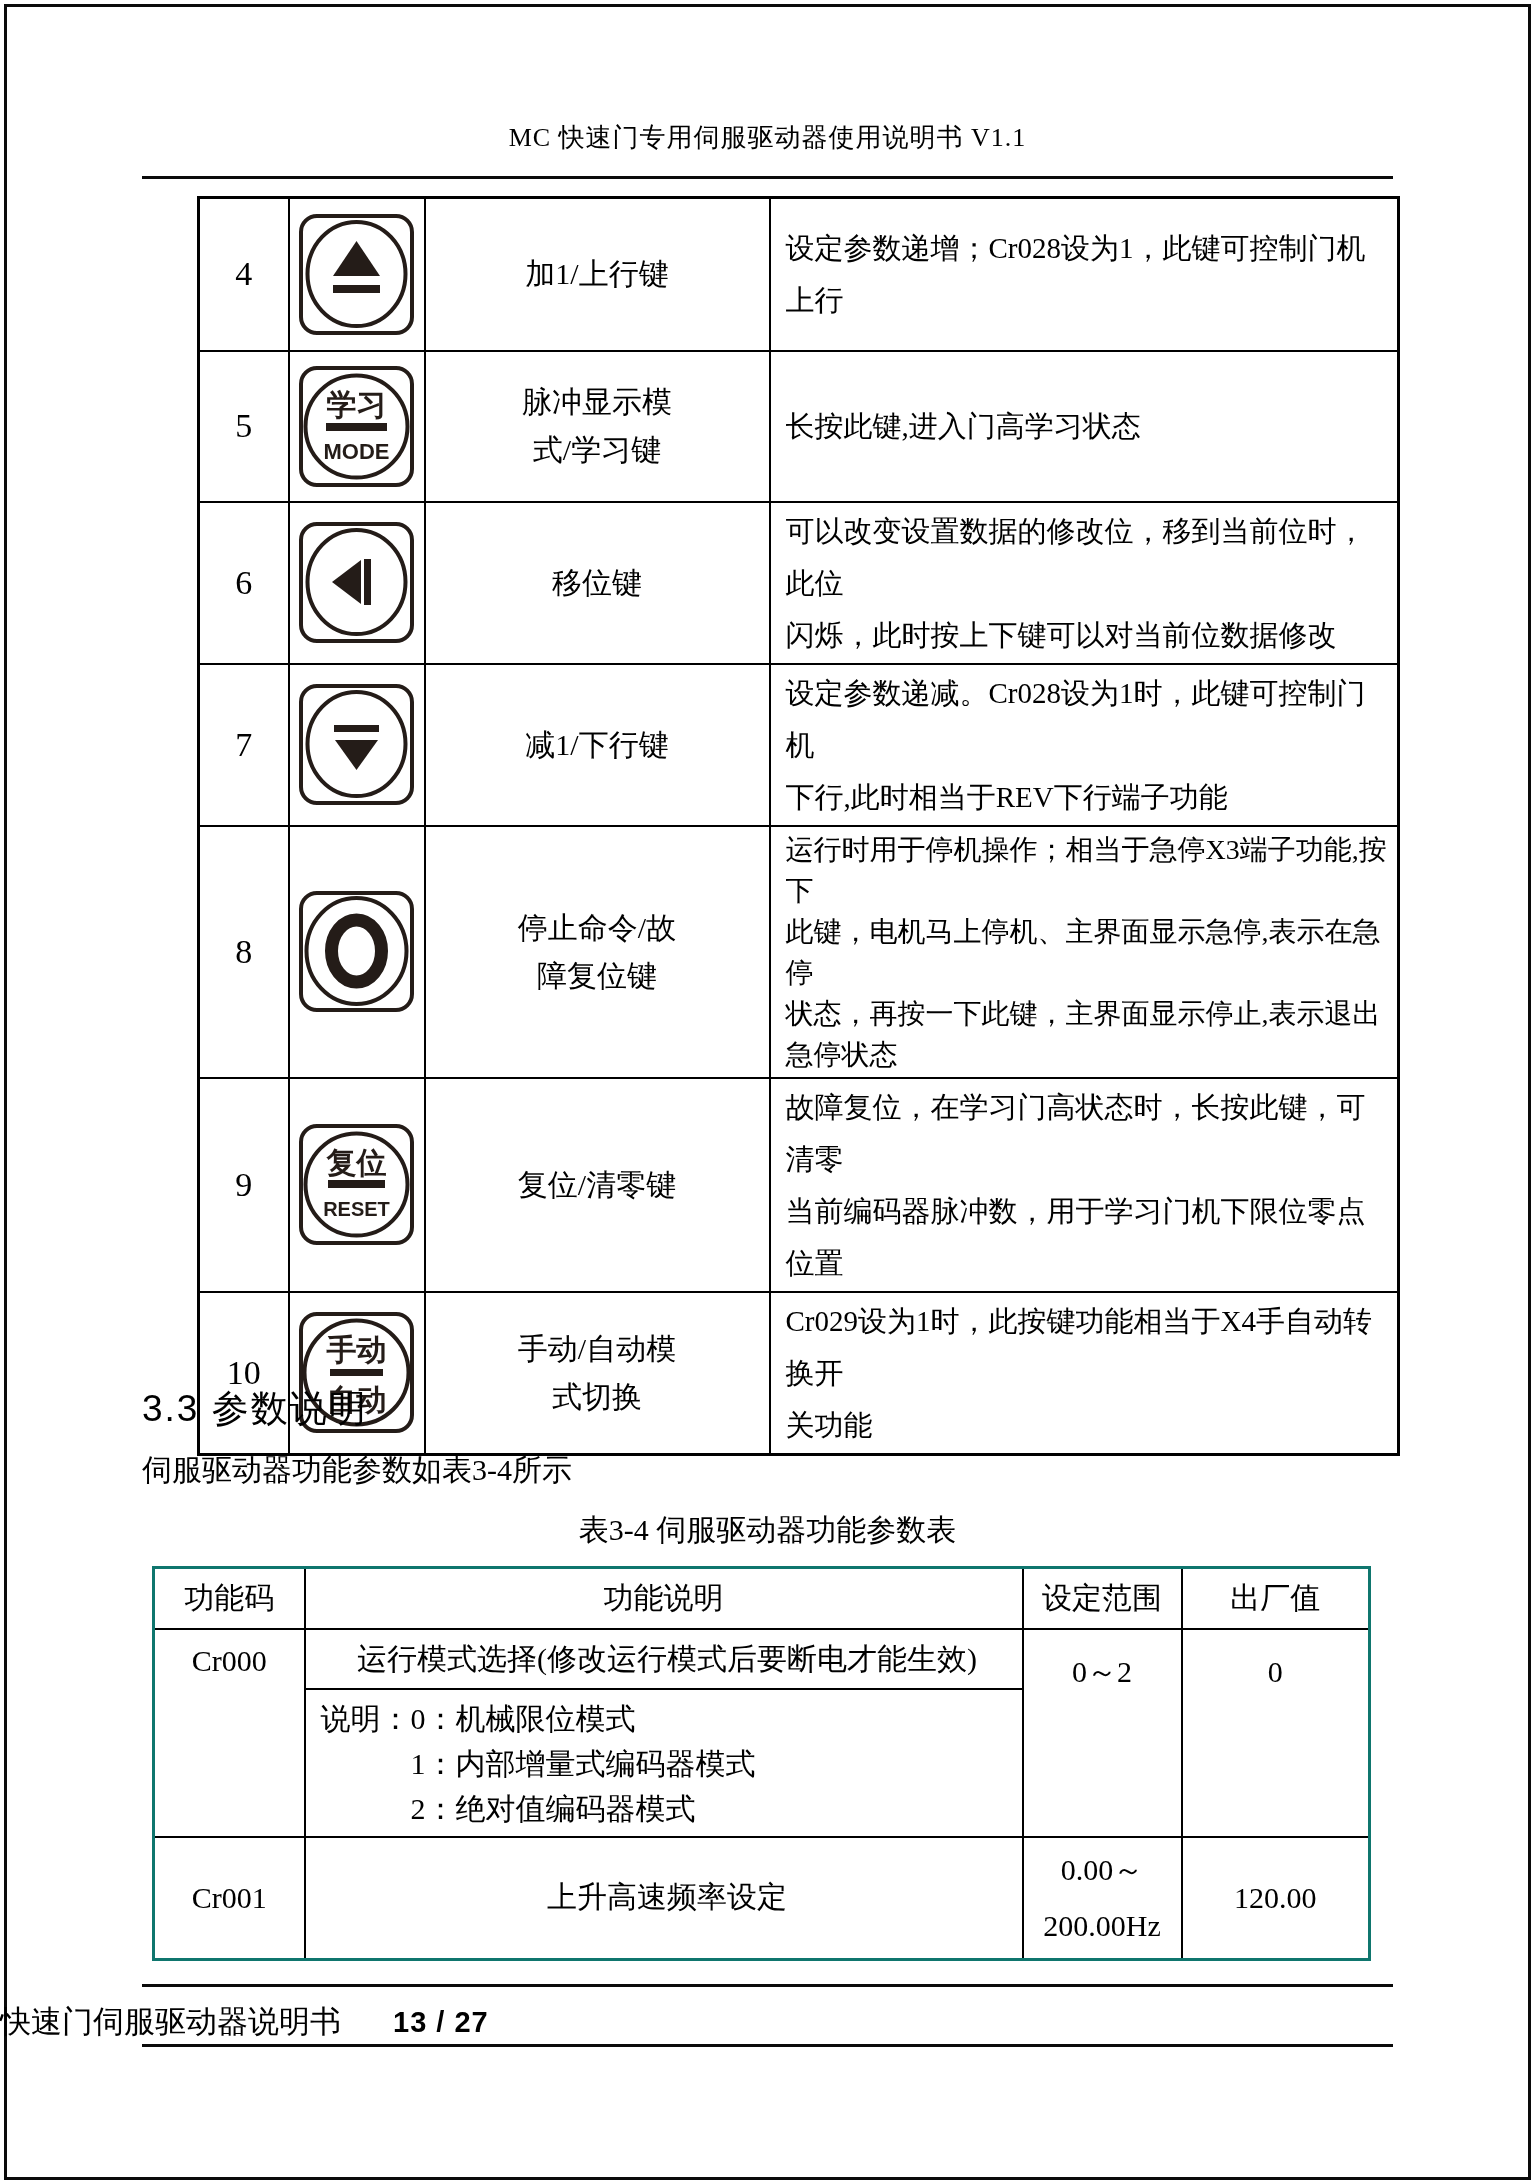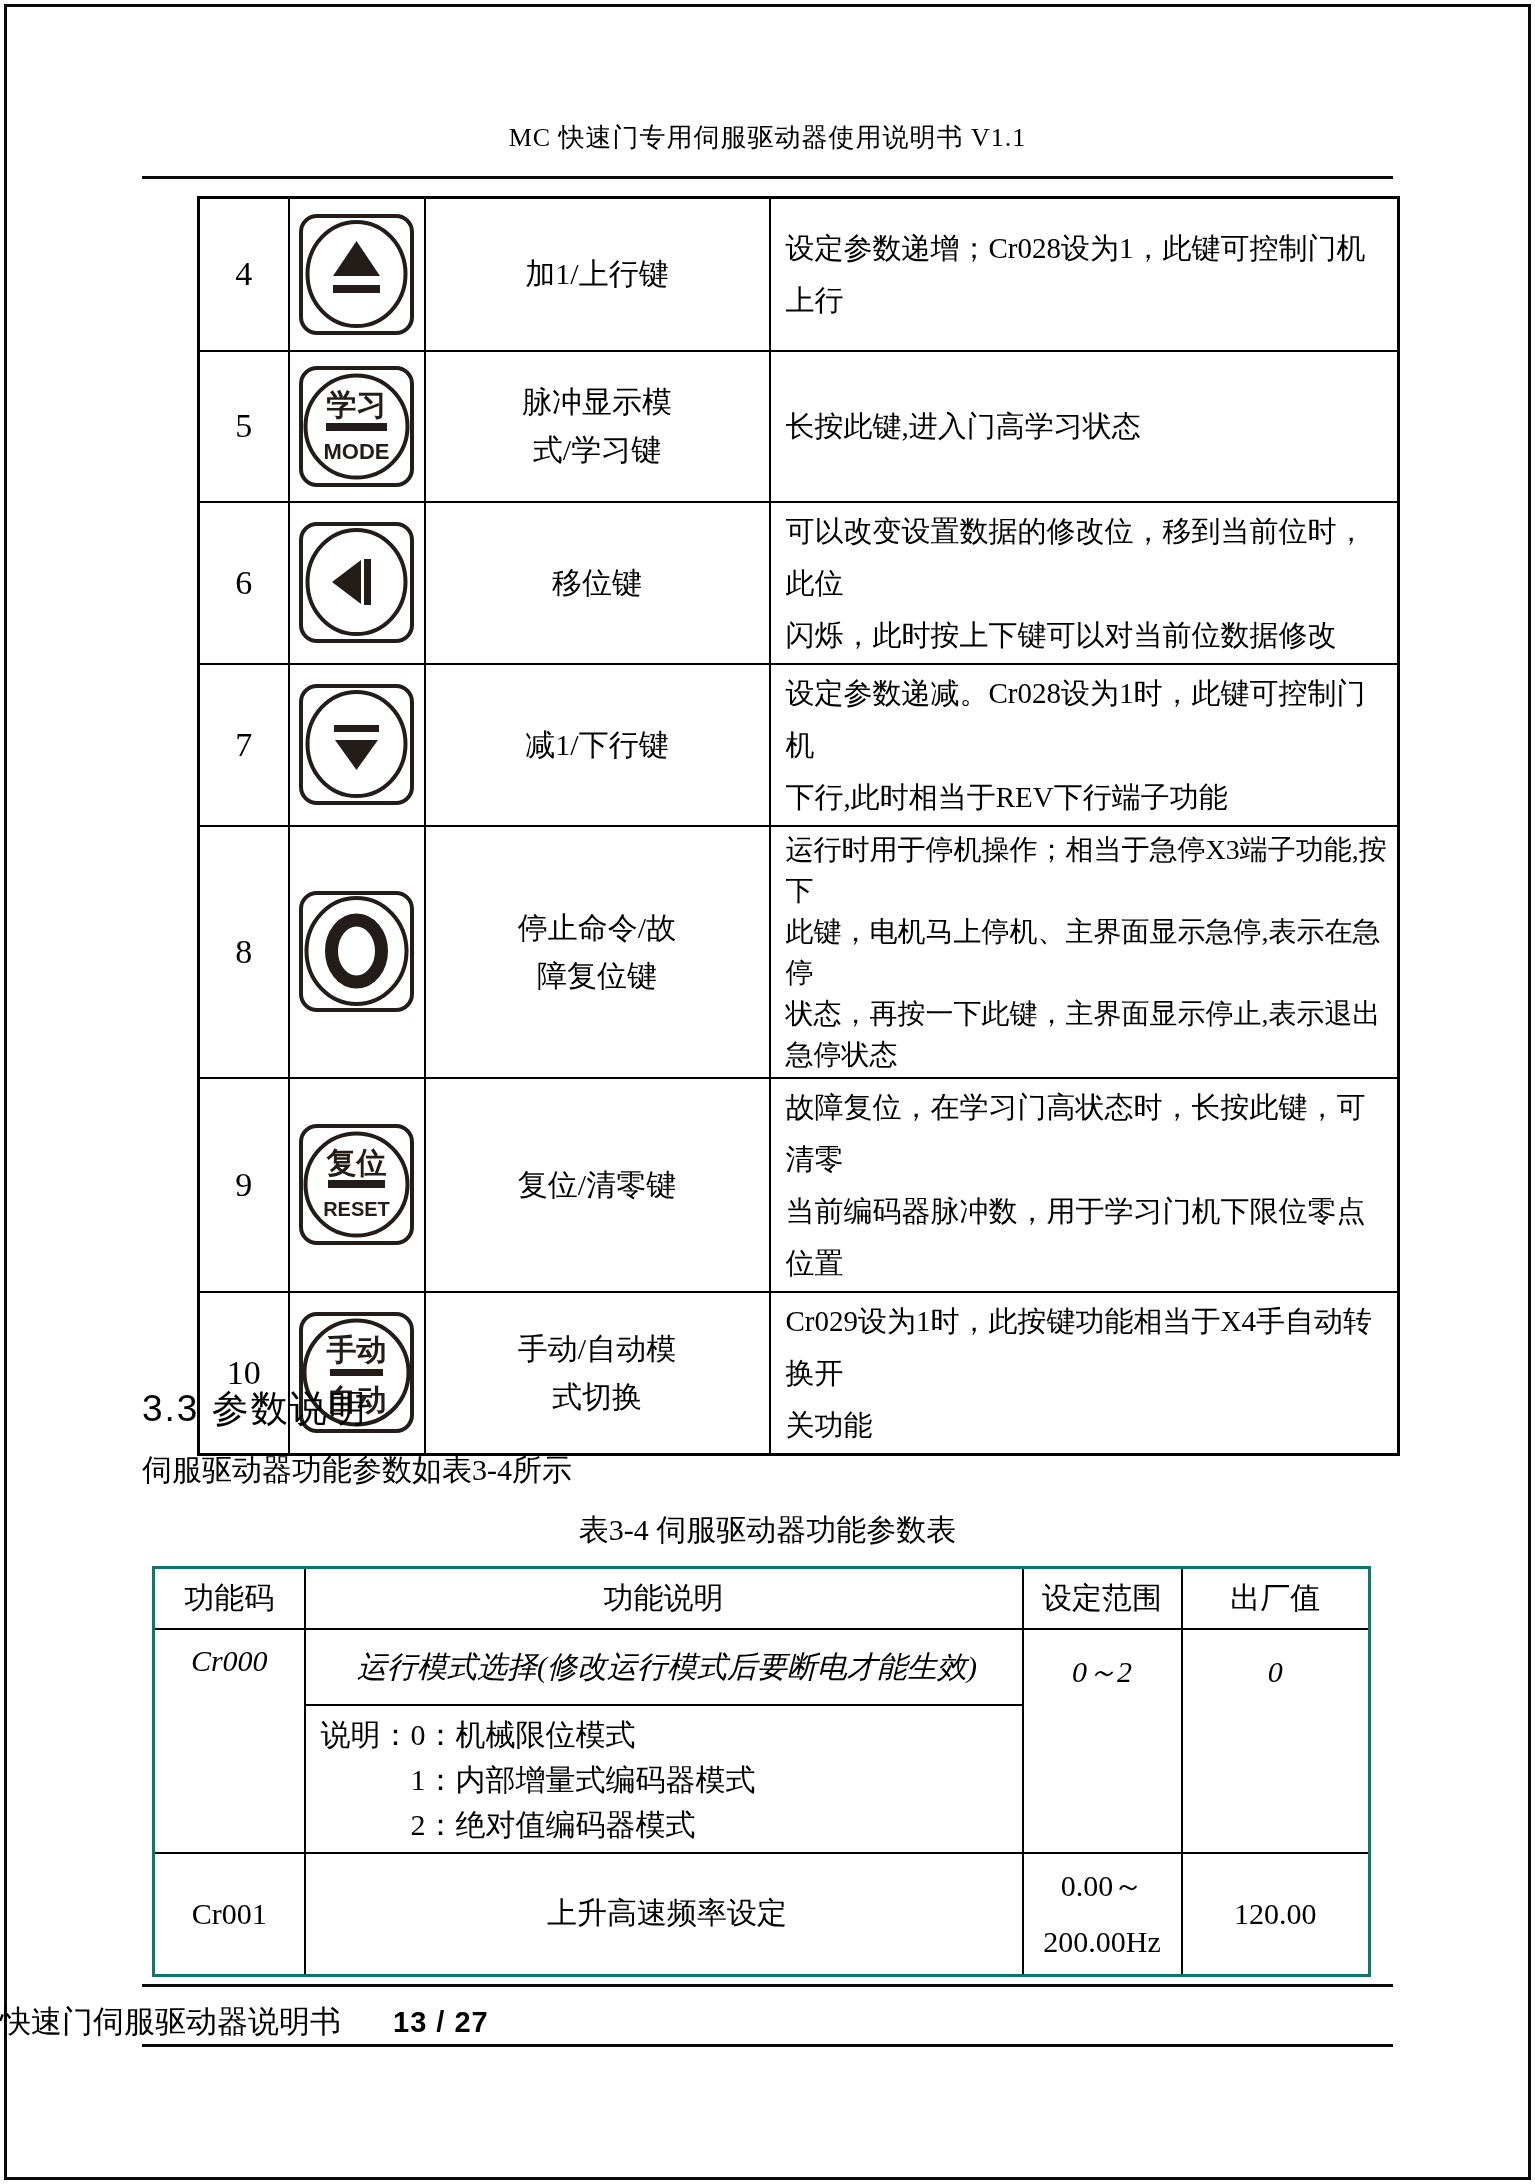--- a/index.html
+++ b/index.html
@@ -38,21 +38,21 @@
     font-family:"Liberation Sans","DejaVu Sans",sans-serif;letter-spacing:2px;}
   .intro-line{position:absolute;left:142px;top:1450px;font-size:30px;}
   .tbl-caption{position:absolute;left:0;top:1510px;width:100%;text-align:center;font-size:30px;}
 
   table.params{position:absolute;left:152px;top:1566px;width:1216px;border:3px solid #0f766e;}
   table.params td{border:2px solid #000;font-size:30px;overflow:hidden;}
   table.params .hdr td{text-align:center;height:57px;}
   td.code{text-align:center;}
   td.code.vtop{vertical-align:top;padding-top:14px;}
   td.desc{padding-left:8px;text-align:center;}
-  tr.pA{height:76px;font-style:italic;}
+  tr.pA{height:60px;}
   tr.pB{height:148px;}
   tr.pC{height:122px;}
   td.note{padding-left:15px;text-align:left;vertical-align:middle;line-height:45px;white-space:pre-line;}
   td.range,td.dflt{text-align:center;white-space:pre-line;line-height:56px;}
   td.vtop{vertical-align:top;padding-top:14px;}
 
   .footer-text{position:absolute;top:2001px;left:0;width:100%;font-size:31px;}
   .footer-text .pageno{font-family:"Liberation Sans","DejaVu Sans",sans-serif;
     font-weight:bold;font-size:29px;margin-left:52px;letter-spacing:1px;}
 </style>

